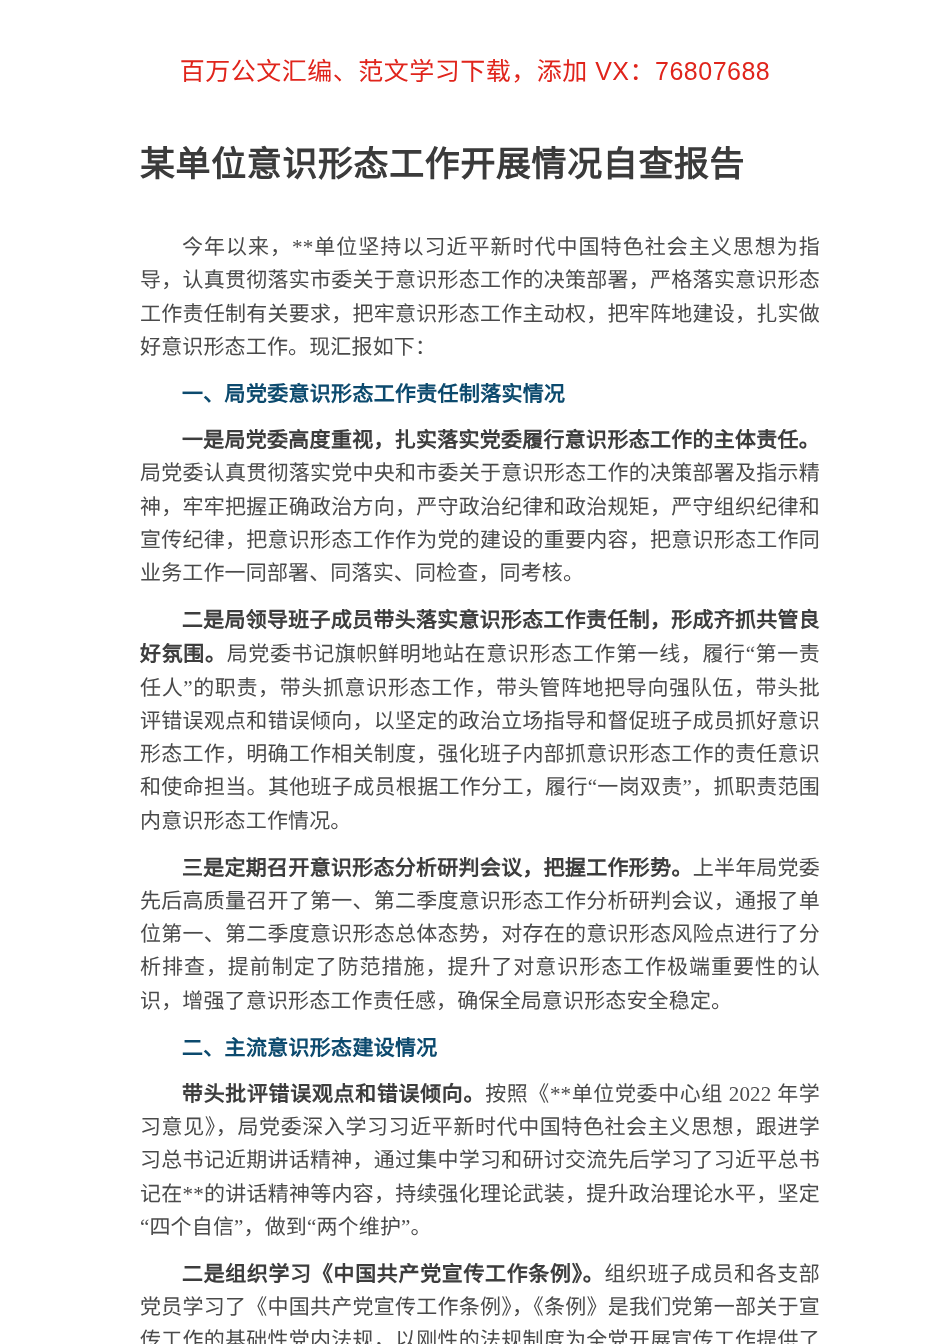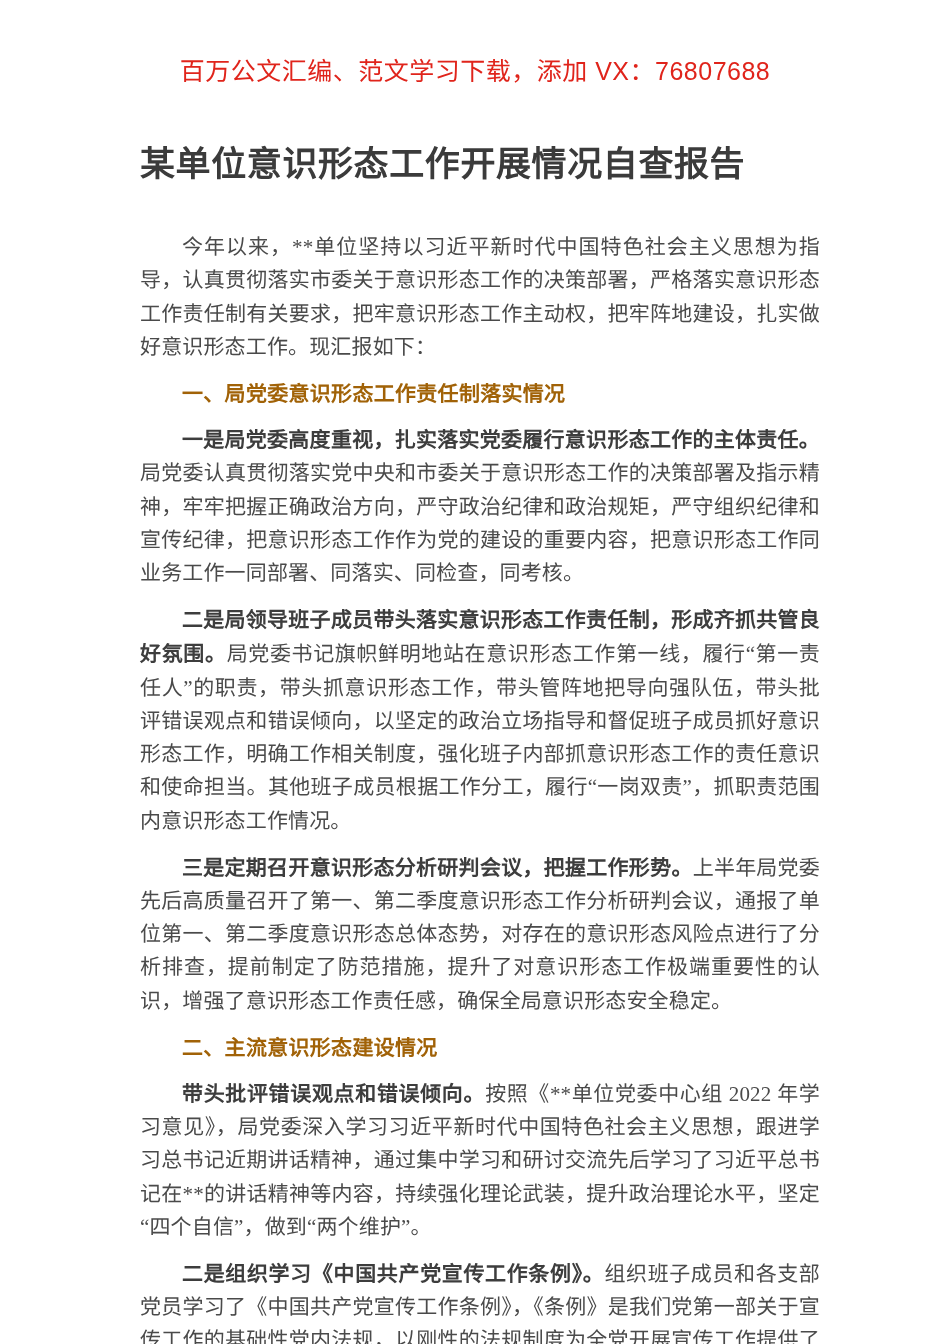--- a/index.html
+++ b/index.html
@@ -79,21 +79,21 @@
     word-break: break-all;
   }
 
   .para:last-child { margin-bottom: 0; }
 
   .section-heading {
     font-family: "Liberation Sans", "DejaVu Sans", sans-serif;
     font-size: 21px;
     line-height: 33.2px;
     font-weight: 700;
-    color: #a16207;
+    color: #0c4a6e;
     margin: 0 0 13px 0;
     text-indent: 2em;
     letter-spacing: 0.3px;
   }
 
   .lead {
     font-family: "Liberation Sans", "DejaVu Sans", sans-serif;
     font-weight: 700;
     color: #3d3d3d;
     letter-spacing: 0.2px;

